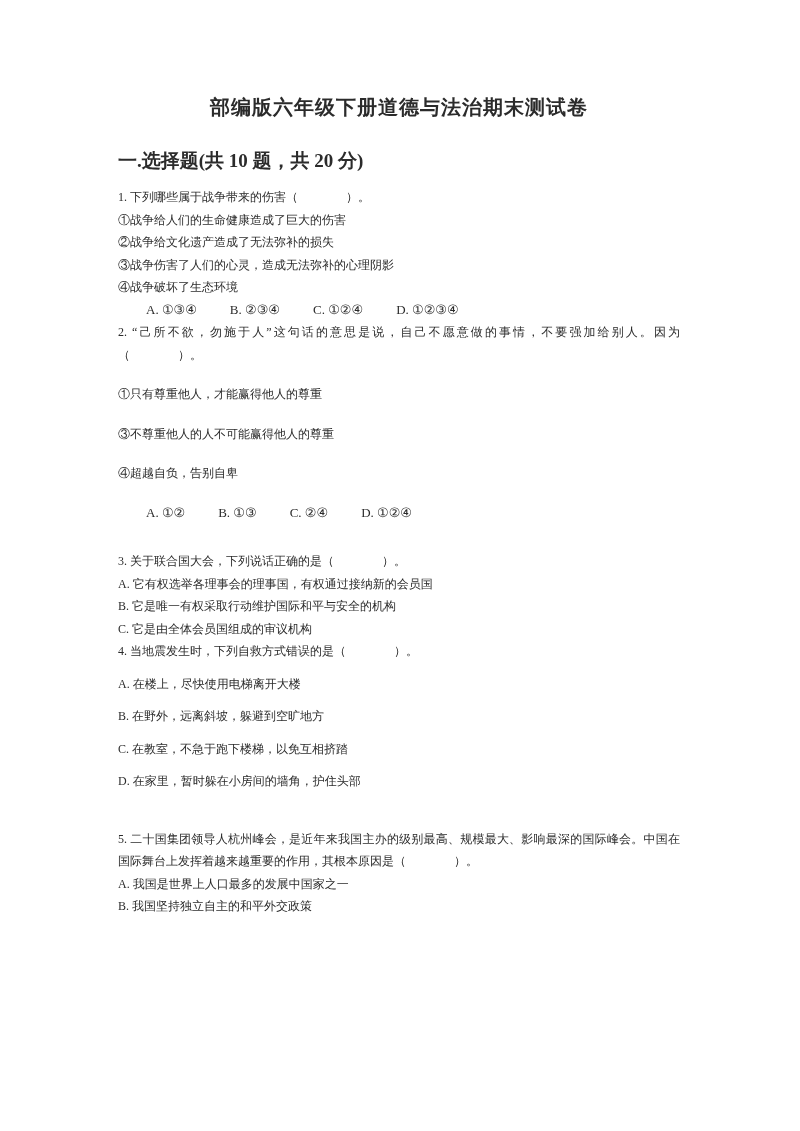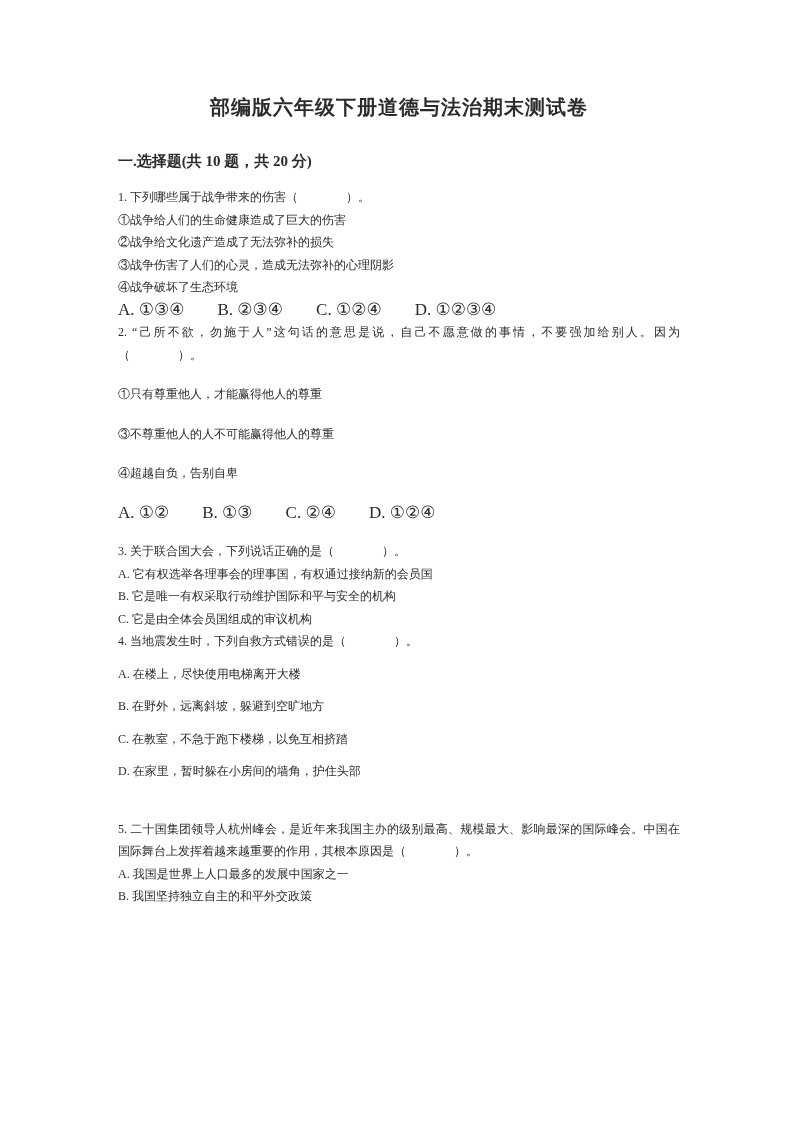--- a/index.html
+++ b/index.html
@@ -17,39 +17,40 @@
   }
   .title {
     font-size: 20px;
     line-height: 30px;
     font-weight: bold;
     text-align: center;
     letter-spacing: 1px;
     margin-bottom: 27px;
   }
   .heading {
-    font-size: 15px;
+    font-size: 19px;
     line-height: 24px;
     font-weight: bold;
     margin-bottom: 13px;
   }
   .line {
     font-size: 12px;
     line-height: 22.5px;
     text-align: justify;
   }
   .opts {
     display: flex;
     gap: 33px;
-    font-size: 17px;
+    font-size: 13px;
     line-height: 22.5px;
+    margin-left: 28px;
   }
   .sp2 { margin-top: 17px; }  
   .sp4 { margin-top: 10px; }  
-  .mt-q3 { margin-top: 16px; }
+  .mt-q3 { margin-top: 26px; }
   .mt-q5 { margin-top: 35px; }
 </style>
 </head>
 <body>
 
 <div class="page">
 
   <h1 class="title">部编版六年级下册道德与法治期末测试卷</h1>
 
   <div class="heading">一.选择题(共 10 题，共 20 分)</div>

